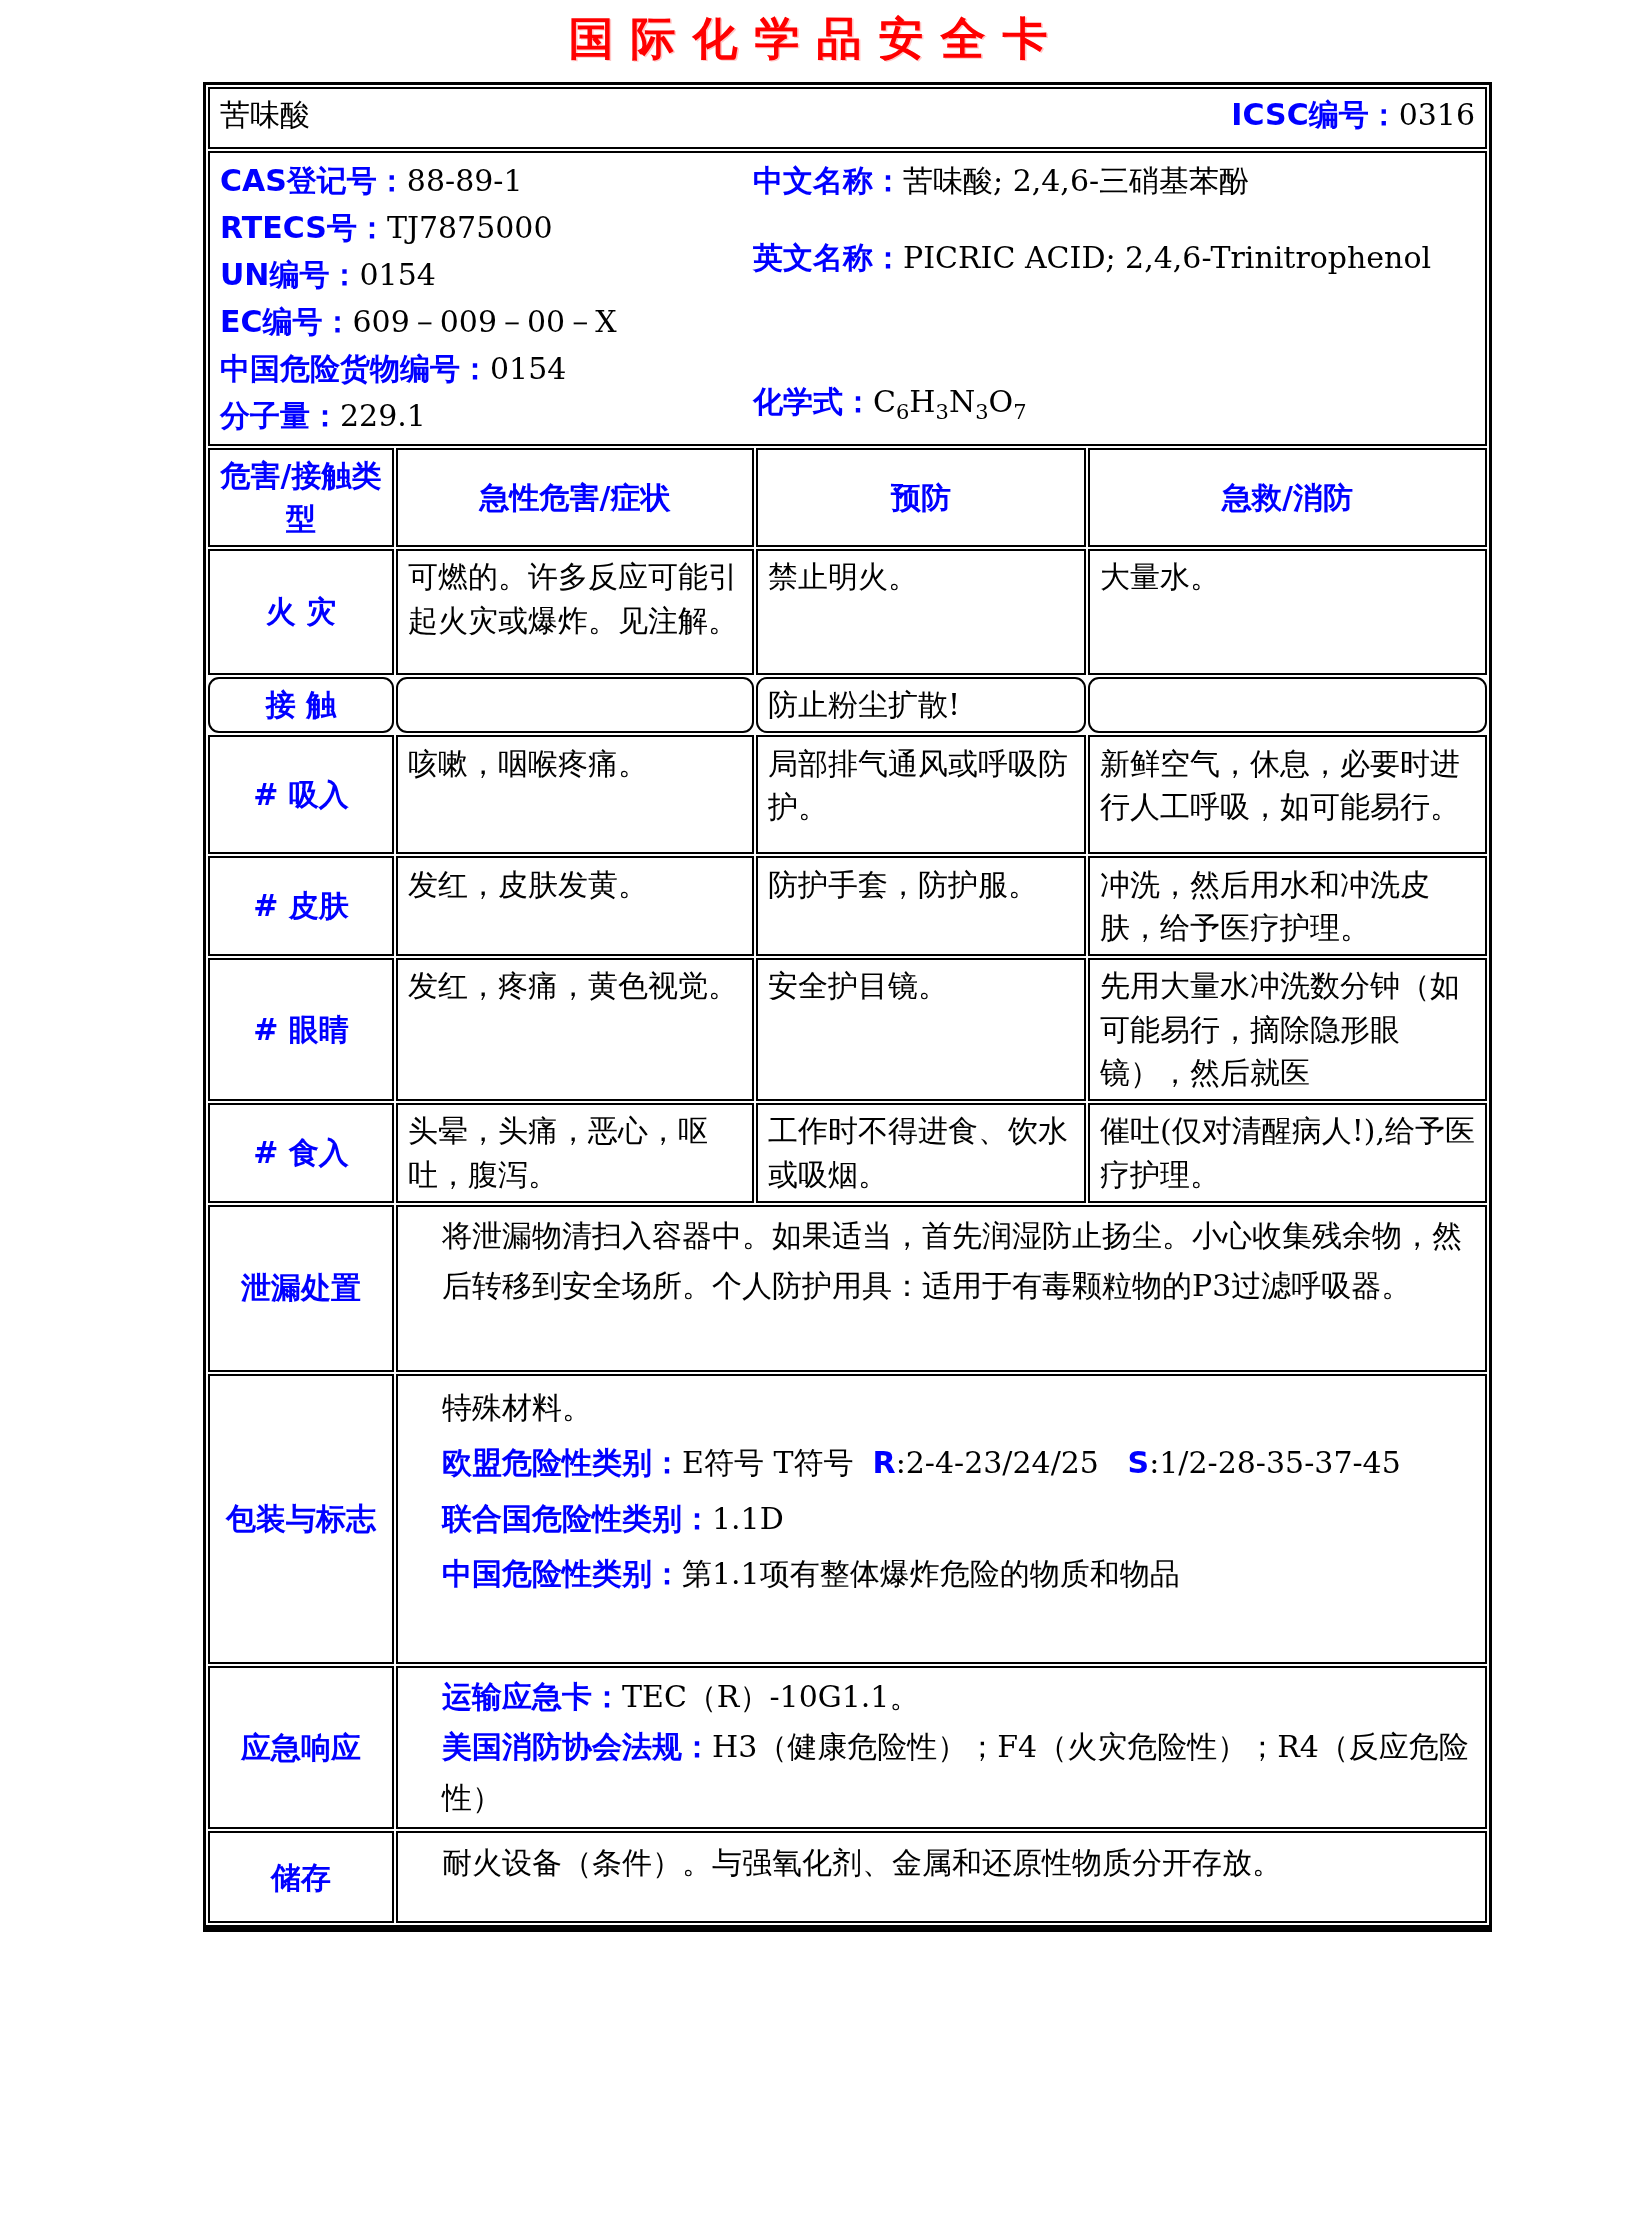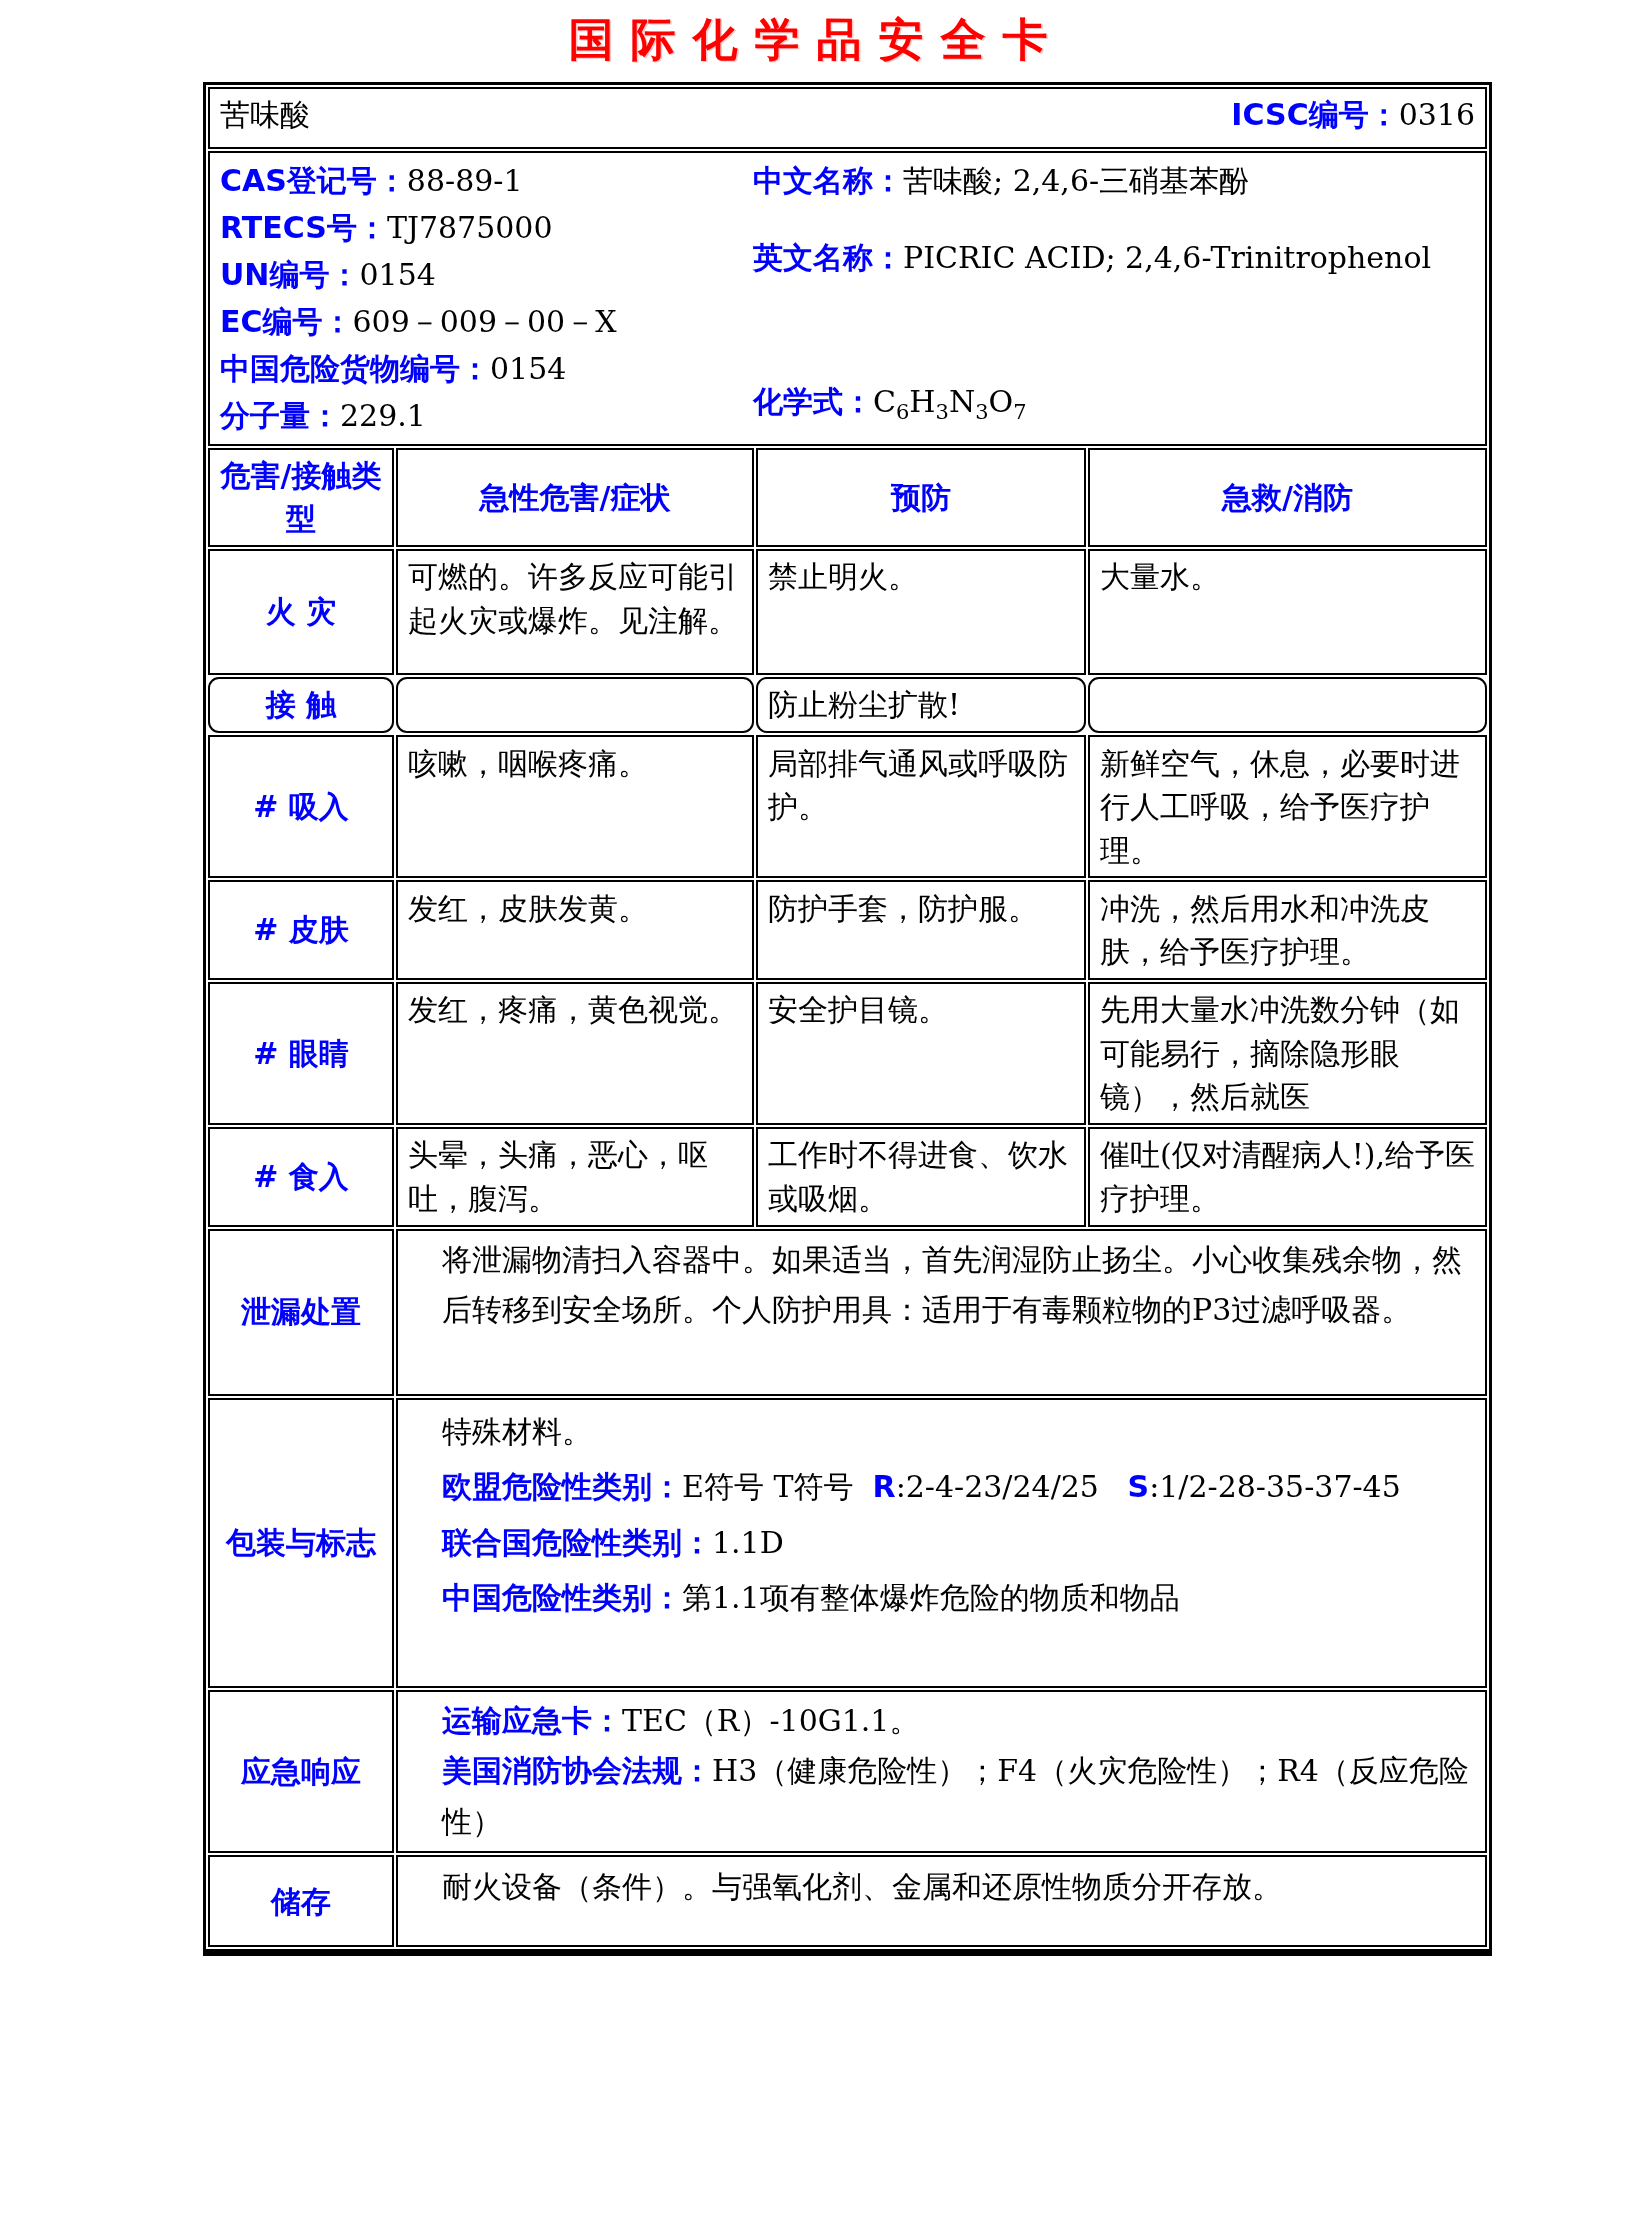--- a/index.html
+++ b/index.html
@@ -1,17 +1,17 @@
 <!DOCTYPE html>
 <html style="font-size:11.3px"><head>
 <meta charset="utf-8">
 <style>
   html,body{margin:0;padding:0;background:#fff;}
   body{width:1649px;height:2239px;overflow:hidden;font-family:"DejaVu Serif",serif;color:#000;}
-  .title{font-family:Liberation Sans, sans-serif;font-weight:bold;color:#ff0000;font-size:45px;line-height:51px;
+  .title{font-family:Liberation Serif, serif;font-weight:bold;color:#ff0000;font-size:45px;line-height:51px;
          letter-spacing:17px;text-align:center;margin:14px 16px 17px 0;text-shadow:1.4px 1.4px 0 #ffc8c8;}
   table.card{table-layout:fixed;border-collapse:separate;border-spacing:2.1px;background:#fff;
              border:3.5px solid #000;border-bottom-width:7.8px;margin-left:203px;width:1273px;}
   td{box-sizing:border-box;border:2.1px solid #000;vertical-align:top;padding:4.3px 10px;
      font-size:30px;line-height:1.45;color:#000;word-break:break-all;}
   .blue{color:#0000ff;font-family:"DejaVu Sans",sans-serif;font-weight:bold;}
   .k{color:#000;}
   td.lbl{vertical-align:middle;text-align:center;}
   td.hdr{vertical-align:middle;text-align:center;}
   
@@ -102,21 +102,21 @@
     <tr class="r-cont">
       <td class="lbl blue">接 触</td>
       <td></td>
       <td>防止粉尘扩散!</td>
       <td></td>
     </tr>
     <tr class="r-inh">
       <td class="lbl blue"># 吸入</td>
       <td>咳嗽，咽喉疼痛。</td>
       <td>局部排气通风或呼吸防护。</td>
-      <td>新鲜空气，休息，必要时进行人工呼吸，给予医疗护理。</td>
+      <td>新鲜空气，休息，必要时进行人工呼吸，如可能易行。</td>
     </tr>
     <tr class="r-skin">
       <td class="lbl blue"># 皮肤</td>
       <td>发红，皮肤发黄。</td>
       <td>防护手套，防护服。</td>
       <td>冲洗，然后用水和冲洗皮肤，给予医疗护理。</td>
     </tr>
     <tr class="r-eye">
       <td class="lbl blue"># 眼睛</td>
       <td>发红，疼痛，黄色视觉。</td>

